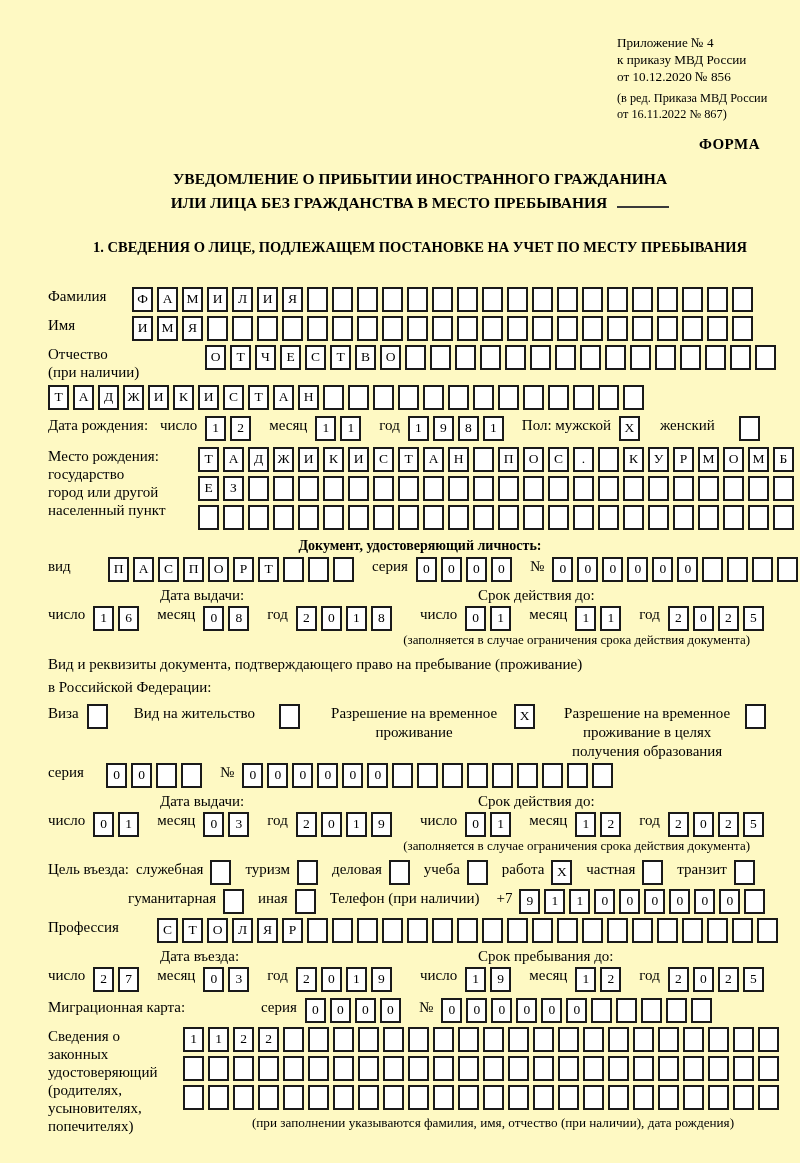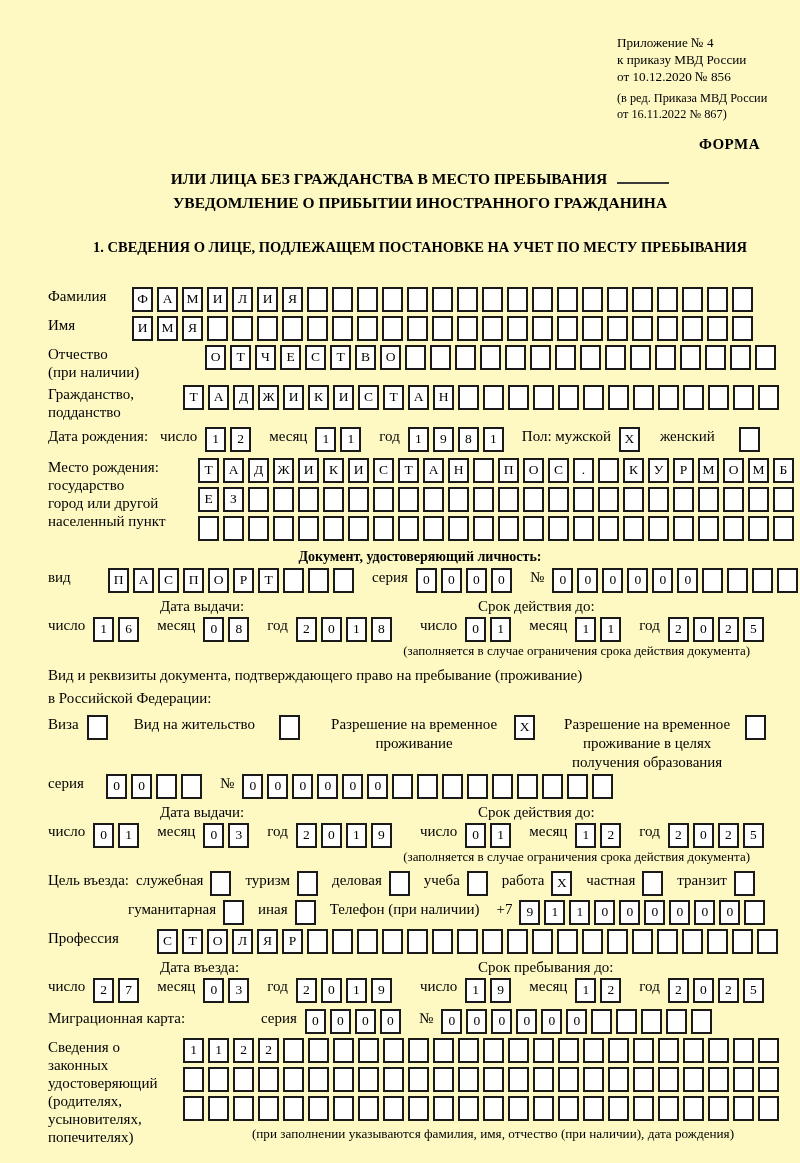--- a/index.html
+++ b/index.html
@@ -67,22 +67,22 @@
     <div>от 10.12.2020 № 856</div>
     <div class="amendment">
       <div>(в ред. Приказа МВД России</div>
       <div>от 16.11.2022 № 867)</div>
     </div>
   </div>
 
   <div class="forma">ФОРМА</div>
 
   <div class="title">
+    <div>УВЕДОМЛЕНИЕ О ПРИБЫТИИ ИНОСТРАННОГО ГРАЖДАНИНА</div>
     <div><span>ИЛИ ЛИЦА БЕЗ ГРАЖДАНСТВА В МЕСТО ПРЕБЫВАНИЯ</span><span class="blank-line"></span></div>
-    <div>УВЕДОМЛЕНИЕ О ПРИБЫТИИ ИНОСТРАННОГО ГРАЖДАНИНА</div>
   </div>
 
   <div class="sec-h">1. СВЕДЕНИЯ О ЛИЦЕ, ПОДЛЕЖАЩЕМ ПОСТАНОВКЕ НА УЧЕТ ПО МЕСТУ ПРЕБЫВАНИЯ</div>
 
   <div class="frow">
     <span class="lbl w84">Фамилия</span>
     <span class="cells">
         <span class="cell">Ф</span>
         <span class="cell">А</span>
         <span class="cell">М</span>
@@ -168,24 +168,20 @@
         <span class="cell">&nbsp;</span>
         <span class="cell">&nbsp;</span>
         <span class="cell">&nbsp;</span>
         <span class="cell">&nbsp;</span>
         <span class="cell">&nbsp;</span>
         <span class="cell">&nbsp;</span>
       </span>
   </div>
 
   <div class="frow">
-    <span class="lbl w135 glabel">
-      <div>Гражданство,</div>
-      <div>подданство</div>
-    </span>
     <span class="cells">
         <span class="cell">Т</span>
         <span class="cell">А</span>
         <span class="cell">Д</span>
         <span class="cell">Ж</span>
         <span class="cell">И</span>
         <span class="cell">К</span>
         <span class="cell">И</span>
         <span class="cell">С</span>
         <span class="cell">Т</span>

